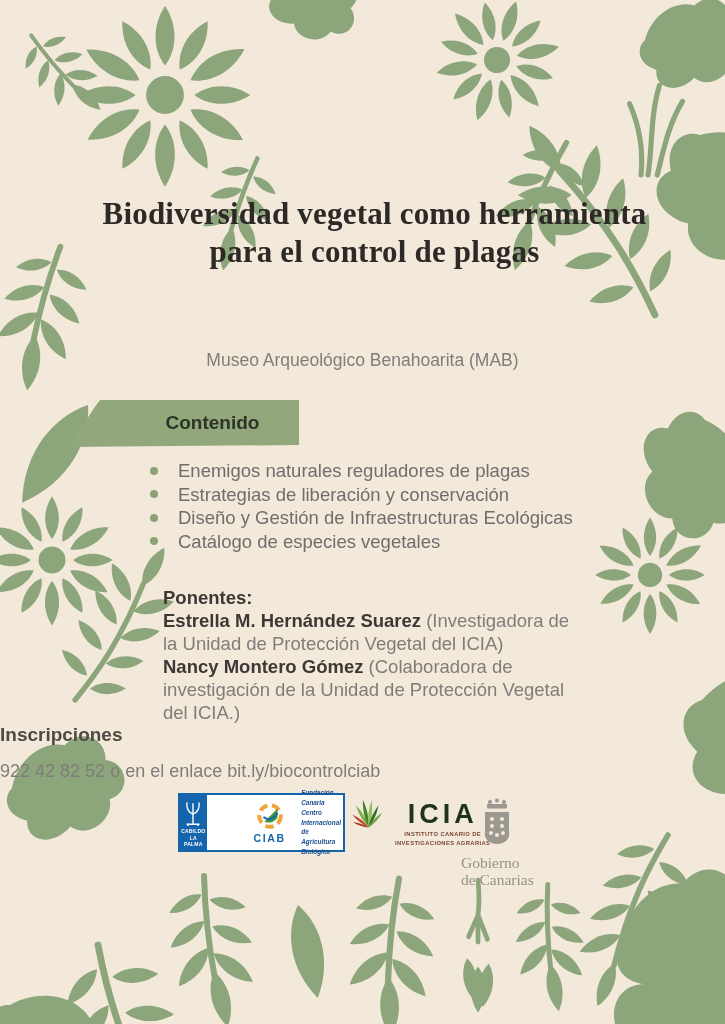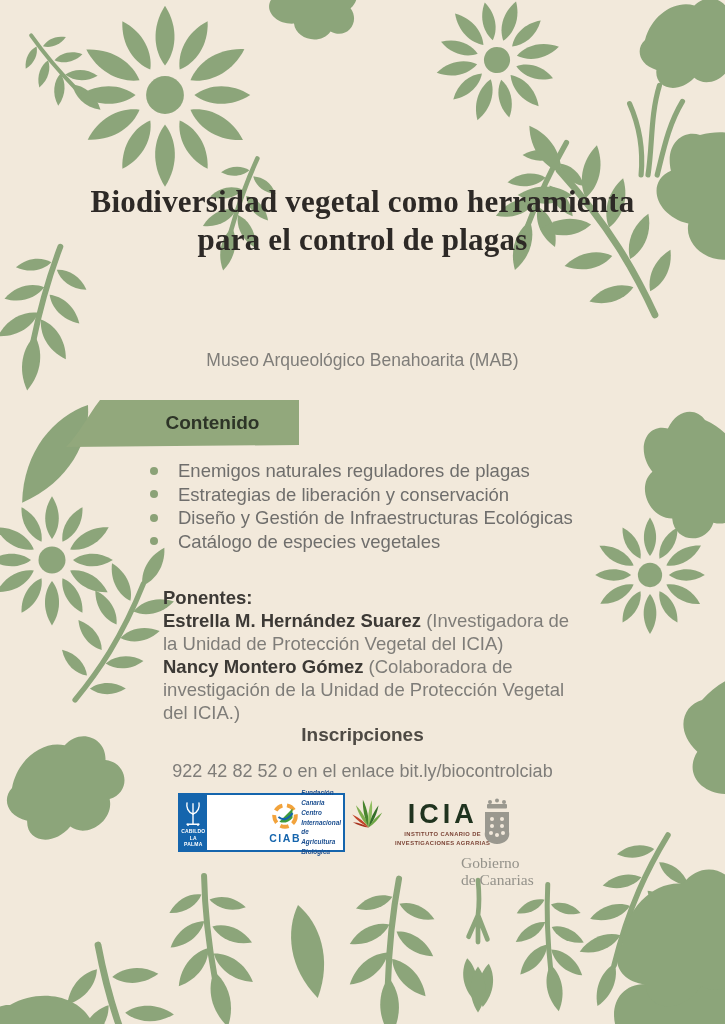--- a/index.html
+++ b/index.html
@@ -6,54 +6,54 @@
   .poster{
     position:relative;width:725px;height:1024px;background:#f2e9db;
     overflow:hidden;font-family:"Liberation Sans",sans-serif;margin:0 auto;
   }
   .border-svg{position:absolute;left:0;top:0;width:725px;height:1024px;z-index:1;}
   .layer{position:absolute;z-index:2;}
 
   .title{
     left:90px;width:545px;top:183px;text-align:center;
     font-family:"Liberation Serif",serif;font-weight:700;
-    font-size:31px;line-height:38px;color:#2d2926;margin:0;letter-spacing:.2px;
+    font-size:31px;line-height:38px;color:#2d2926;margin:12px;letter-spacing:.2px;
   }
   .datetime{left:0;width:725px;top:312px;text-align:center;font-size:19px;color:#8e887e;}
   .datetime strong{color:#3b3733;font-weight:700;}
   .venue{left:0;width:725px;top:347px;text-align:center;font-size:17.5px;line-height:26px;color:#7f7d79;}
 
   .banner-svg{left:60px;top:399px;width:240px;height:54px;}
   .banner-label{
     left:130px;top:412px;width:165px;text-align:center;
     font-size:19px;font-weight:700;color:#2d3427;
   }
 
   .content-list{left:150px;top:459px;width:440px;}
   .content-list ul{list-style:none;margin:0;padding:0;}
   .content-list li{display:flex;align-items:center;gap:20px;font-size:18.5px;line-height:23.5px;color:#6f6e6c;}
   .bullet{width:8px;height:8px;border-radius:50%;background:#8ba277;flex:none;}
 
   .speakers{left:163px;top:586px;width:415px;font-size:18.5px;line-height:23px;color:#7f7d79;hyphens:auto;}
   .speakers p{margin:0;}
   .speakers strong{color:#3c3935;font-weight:700;}
 
-  .registration{left:0;width:725px;top:724px;text-align:center;}
+  .registration{left:0;width:725px;top:724px;}
   .reg-heading{font-size:19px;font-weight:700;color:#4e4a44;}
   .reg-detail{font-size:18px;color:#7f7d79;margin-top:15px;}
 
   .logo-bar{left:0;top:791px;width:725px;height:66px;}
   .cabildo-box{
     position:absolute;left:178px;top:2px;width:167px;height:59px;box-sizing:border-box;
     background:#ffffff;border:2px solid #1565ad;display:flex;align-items:stretch;
   }
   .cab-strip{width:29px;background:#1565ad;color:#fff;display:flex;flex-direction:column;
     align-items:center;justify-content:flex-end;padding:4px 0 3px;}
   .cab-text{font-size:5px;font-weight:700;line-height:1.25;text-align:center;letter-spacing:.2px;margin-top:2px;}
-  .ciab-mid{width:52px;display:flex;flex-direction:column;align-items:flex-end;justify-content:center;padding-left:47px;}
+  .ciab-mid{width:52px;display:flex;flex-direction:column;align-items:flex-start;justify-content:center;padding-left:47px;}
   .ciab-acronym{color:#1565ad;font-weight:700;font-size:10.5px;letter-spacing:1.6px;margin-top:1px;}
   .foundation{flex:1;display:flex;flex-direction:column;justify-content:center;padding-right:2px;}
   .f-line{font-size:6.4px;font-weight:700;font-style:italic;color:#1b4e8f;line-height:1.55;}
 
   .icia{position:absolute;left:347px;top:1px;display:flex;align-items:flex-start;}
   .icia-text{margin-left:2px;text-align:center;}
   .icia-acronym{font-size:27px;font-weight:700;letter-spacing:4px;color:#20331f;line-height:30px;margin-top:7px;}
   .icia-sub{font-size:5.8px;font-weight:700;color:#7b4335;letter-spacing:.4px;line-height:1.5;margin-top:1px;}
 
   .gobierno{position:absolute;left:461px;top:7px;display:flex;align-items:center;gap:6px;flex-direction:column;}

